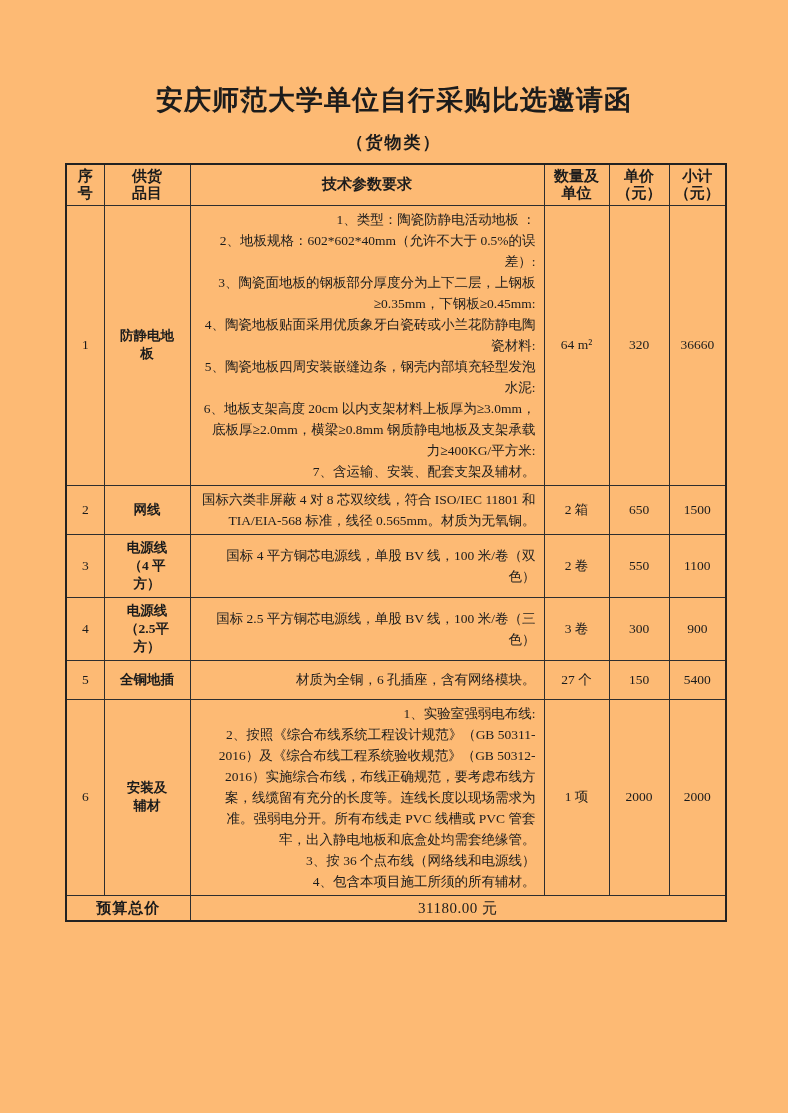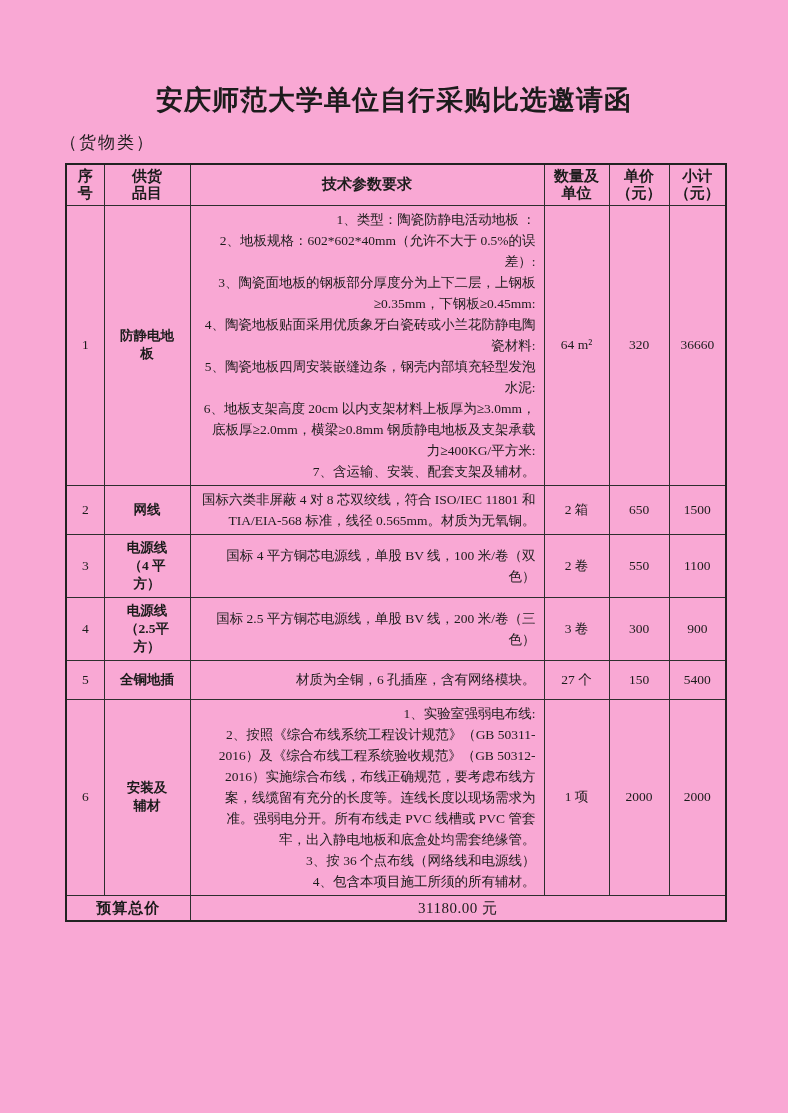--- a/index.html
+++ b/index.html
@@ -7,34 +7,35 @@
     width: 788px; height: 1113px;
     background: #ffffff;
     font-family: "Liberation Serif", "DejaVu Serif", serif;
     color: #1c1c1c;
     overflow: hidden;
   }
   .page {
     box-sizing: border-box;
     width: 788px; height: 1113px;
     padding: 84px 60px 40px 60px;
-    background: #f9a8d4;
+    background: #fdba74;
   }
   .title {
     margin: 0;
     text-align: center;
     font-size: 27px;
     font-weight: bold;
     letter-spacing: 1px;
     line-height: 1.25;
   }
   .subtitle {
     margin-top: 13px;
+    text-align: center;
     font-size: 17px;
-    font-weight: normal;
+    font-weight: bold;
     letter-spacing: 2px;
   }
   .intro {
     margin-top: 20px;
     padding-left: 28px;
     padding-right: 4px;
   }
   .intro p {
     margin: 0;
     font-size: 15px;
@@ -162,21 +163,21 @@
 （4 平方）</td>
         <td class="spec">国标 4 平方铜芯电源线，单股 BV 线，100 米/卷（双色）</td>
         <td class="c">2 卷</td>
         <td class="c">550</td>
         <td class="c">1100</td>
       </tr>
       <tr class="short">
         <td class="c">4</td>
         <td class="item">电源线
 （2.5平方）</td>
-        <td class="spec">国标 2.5 平方铜芯电源线，单股 BV 线，200 米/卷（三色）</td>
+        <td class="spec">国标 2.5 平方铜芯电源线，单股 BV 线，100 米/卷（三色）</td>
         <td class="c">3 卷</td>
         <td class="c">300</td>
         <td class="c">900</td>
       </tr>
       <tr class="row5">
         <td class="c">5</td>
         <td class="item">全铜地插</td>
         <td class="spec">材质为全铜，6 孔插座，含有网络模块。</td>
         <td class="c">27 个</td>
         <td class="c">150</td>

